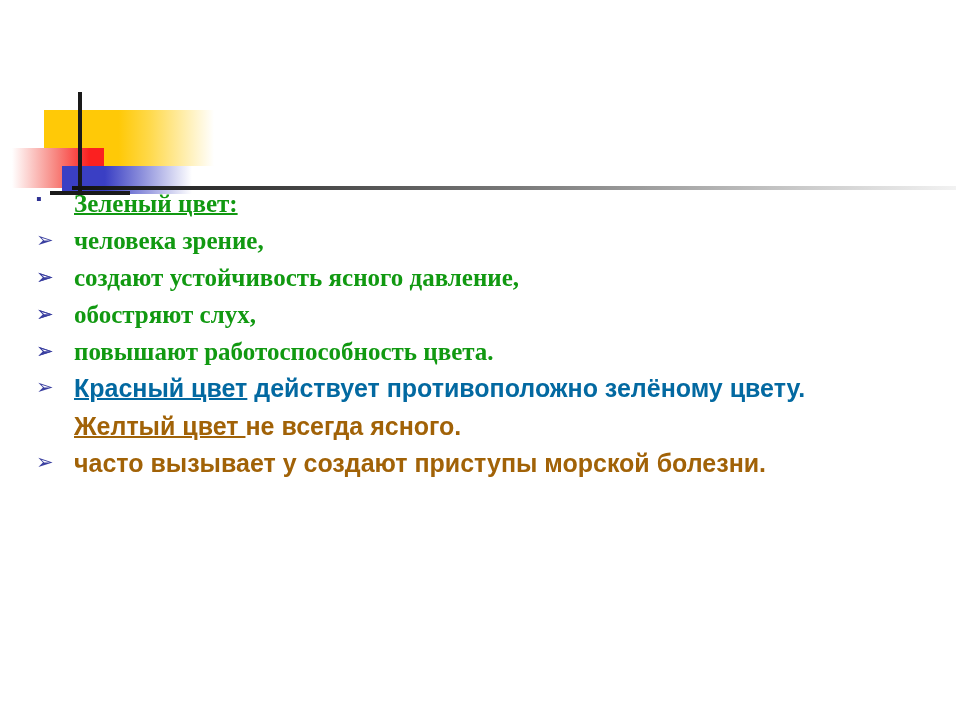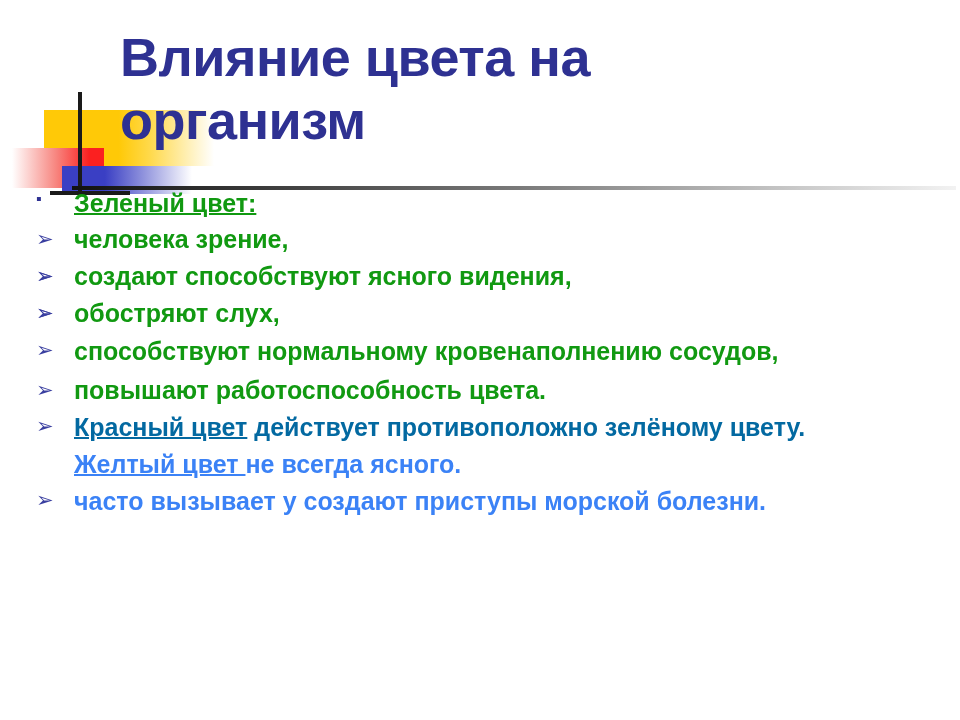--- a/index.html
+++ b/index.html
@@ -123,23 +123,23 @@
     font-size: 16px;
     line-height: 1.1;
   }
   .bullet.chev {
     color: #3A3FA0;
     font-size: 21px;
     line-height: 1.15;
   }
   .row.nobullet { padding-left: 42px; }
 
-  .c-green  { color: #119911; }
+  .c-green  { color: #119911; font-family: Liberation Serif, serif; }
   .c-red    { color: #0369a1; }
-  .c-yellow { color: #3b82f6; }
+  .c-yellow { color: #a16207; }
 
   .u { text-decoration: underline; text-underline-offset: 1px; }
 
   
   .r0 { margin-top: 0px;  line-height: 1.05; }
   .r1 { margin-top: 11px; }
   .r2 { margin-top: 12px; }
   .r3 { margin-top: 12px; }
   .r4 { margin-top: 12px; }
   .r5 { margin-top: 12px; }
@@ -155,22 +155,20 @@
 <div class="slide">
 
   <div class="deco">
     <div class="deco-yellow"></div>
     <div class="deco-red"></div>
     <div class="deco-blue"></div>
     <div class="deco-vline"></div>
     <div class="deco-hline"></div>
   </div>
 
-  <div class="title">Влияние цвета на
-организм</div>
 
   <div class="divider"></div>
 
   <div class="body-list">
 
     <p class="row r0">
       <span class="bullet sq">▪</span>
       <span class="c-green u">Зеленый цвет:</span>
     </p>
 
@@ -178,35 +176,34 @@
       <span class="bullet chev">➢</span>
       <span class="c-green">человека зрение,</span>
     </p>
 
     <p class="row r2">
       <span class="bullet chev">➢</span>
     </p>
 
     <p class="row r3">
       <span class="bullet chev">➢</span>
-      <span class="c-green">создают способствуют ясного видения,</span>
+      <span class="c-green">создают устойчивость ясного давление,</span>
     </p>
 
     <p class="row r4">
       <span class="bullet chev">➢</span>
     </p>
 
     <p class="row r5">
       <span class="bullet chev">➢</span>
       <span class="c-green">обостряют слух,</span>
     </p>
 
     <p class="row r6">
       <span class="bullet chev">➢</span>
-      <span class="c-green">способствуют нормальному кровенаполнению сосудов,</span>
     </p>
 
     <p class="row r7">
       <span class="bullet chev">➢</span>
       <span class="c-green">повышают работоспособность цвета.</span>
     </p>
 
     <p class="row r8">
       <span class="bullet chev">➢</span>
       <span class="c-red u">Красный цвет</span><span class="c-red"> действует противоположно зелёному цвету.</span>

